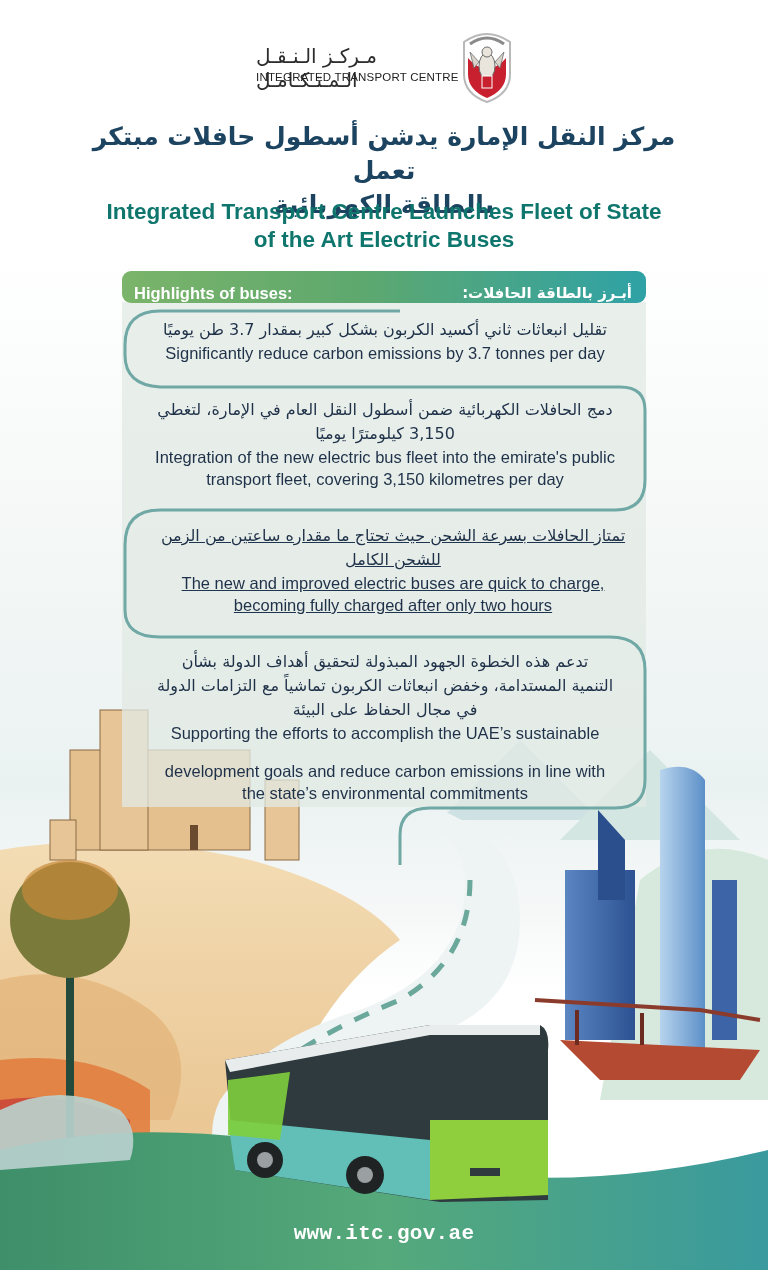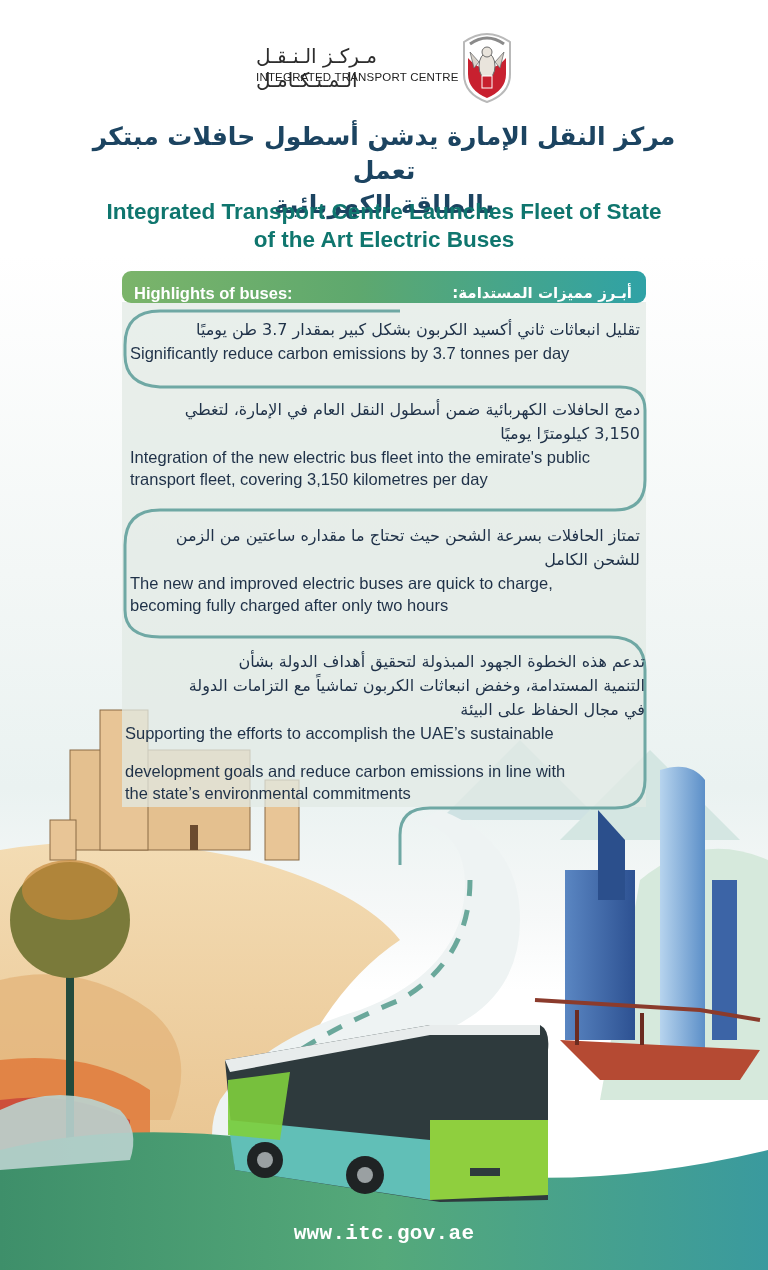--- a/index.html
+++ b/index.html
@@ -45,30 +45,30 @@
     position: absolute; left: 122px; top: 271px; width: 524px; height: 32px;
     border-radius: 9px;
     background: linear-gradient(90deg, #7bb46a 0%, #5ea86e 45%, #2fa2a6 100%);
     display: flex; align-items: center; justify-content: space-between;
     padding: 12px 14px 0 12px; color: #fff;
   }
   .hl-en { font-family: "Liberation Sans", sans-serif; font-weight: bold; font-size: 16.5px; }
   .hl-ar { direction: rtl; font-size: 15px; font-weight: bold; }
 
   .card {
-    position: absolute; color: #1e3550;
+    position: absolute; text-align: center; color: #1e3550;
   }
   .card .ar { direction: rtl; font-size: 16px; line-height: 24px; color: #1f3148; }
   .card .en { font-family: "Liberation Sans", sans-serif; font-size: 16.5px; line-height: 22px; color: #1f3148; }
 
   .border-svg { position: absolute; left: 0; top: 0; pointer-events: none; }
 
   #card1 { left: 130px; top: 318px; width: 510px; }
   #card2 { left: 130px; top: 398px; width: 510px; }
-  #card3 { left: 130px; top: 524px; width: 510px; }
+  #card3 { left: 138px; top: 524px; width: 510px; text-decoration: underline; }
   #card4 { left: 125px; top: 650px; width: 520px; }
 
   
   .illus { position: absolute; left: 0; top: 680px; width: 768px; height: 590px; }
   .footer-url {
     position: absolute; left: 0; width: 768px; top: 1222px; text-align: center;
     font-family: Liberation Mono, monospace; font-weight: bold; font-size: 21px; color: #ffffff;
     letter-spacing: 0.3px;
   }
 </style>
@@ -173,21 +173,21 @@
     <circle cx="365" cy="495" r="19" fill="#1f2324"></circle>
     <circle cx="365" cy="495" r="8" fill="#9aa0a2"></circle>
     <rect x="470" y="488" width="30" height="8" fill="#2e3a3d"></rect>
   </g>
 </svg>
 
 <div class="panel-bg"></div>
 
 <div class="hl-bar">
   <span class="hl-en">Highlights of buses:</span>
-  <span class="hl-ar">أبـرز مميزات المستدامة:</span>
+  <span class="hl-ar">أبـرز بالطاقة الحافلات:</span>
 </div>
 
 <svg class="border-svg" width="768" height="1270">
   <g fill="none" stroke="#6fa8a4" stroke-width="3">
 
     <path d="M400 311 L160 311 Q125 311 125 345 L125 355 Q125 385 160 387 L620 387 Q645 387 645 410"></path>
 
     <path d="M645 410 L645 480 Q645 510 615 510 L160 510 Q125 510 125 545"></path>
 
     <path d="M125 545 L125 610 Q125 637 160 637 L610 637 Q645 637 645 670"></path>

